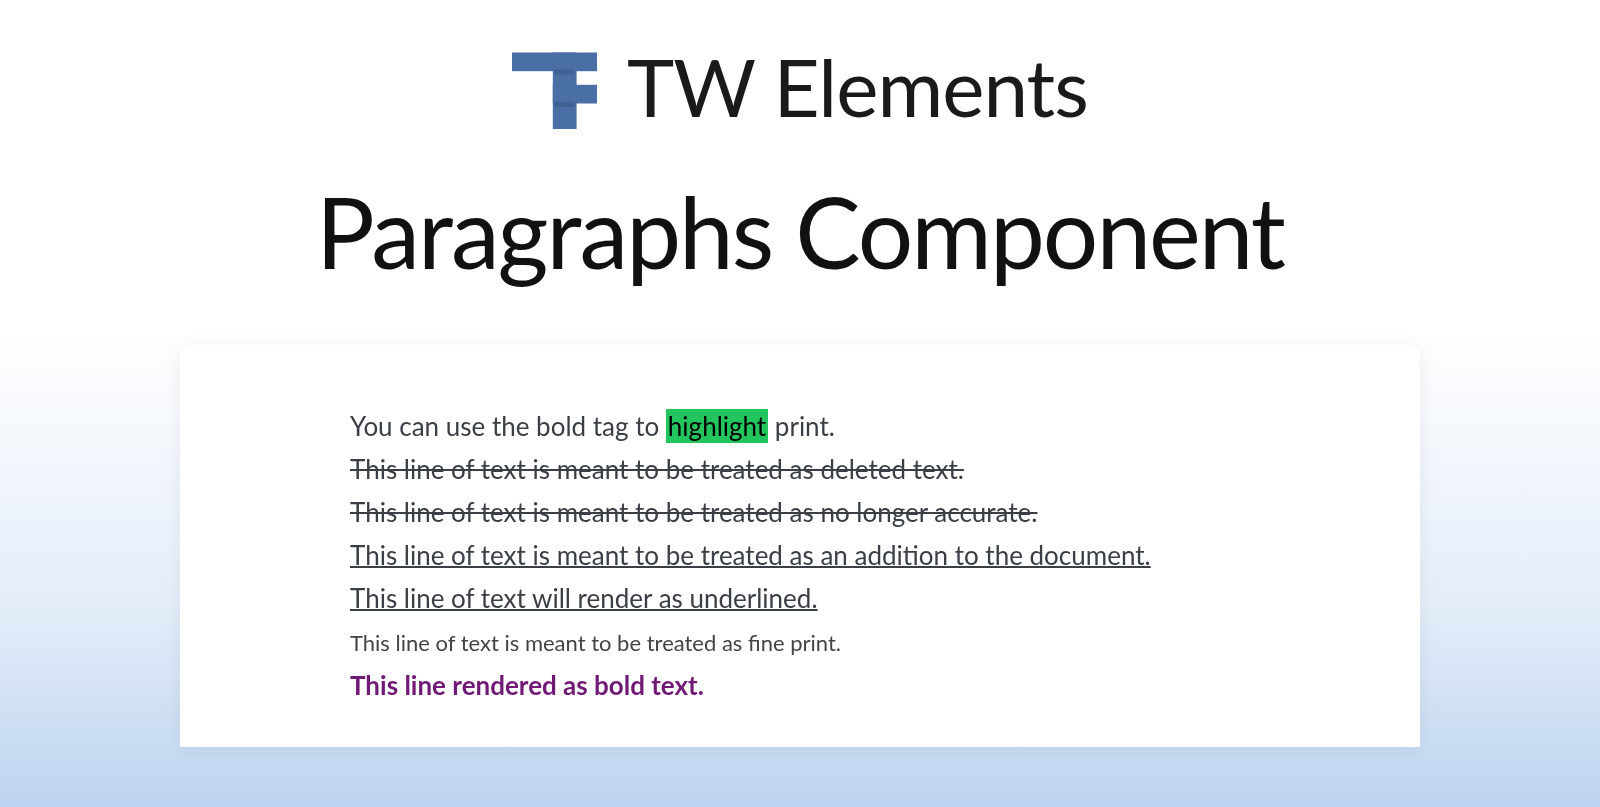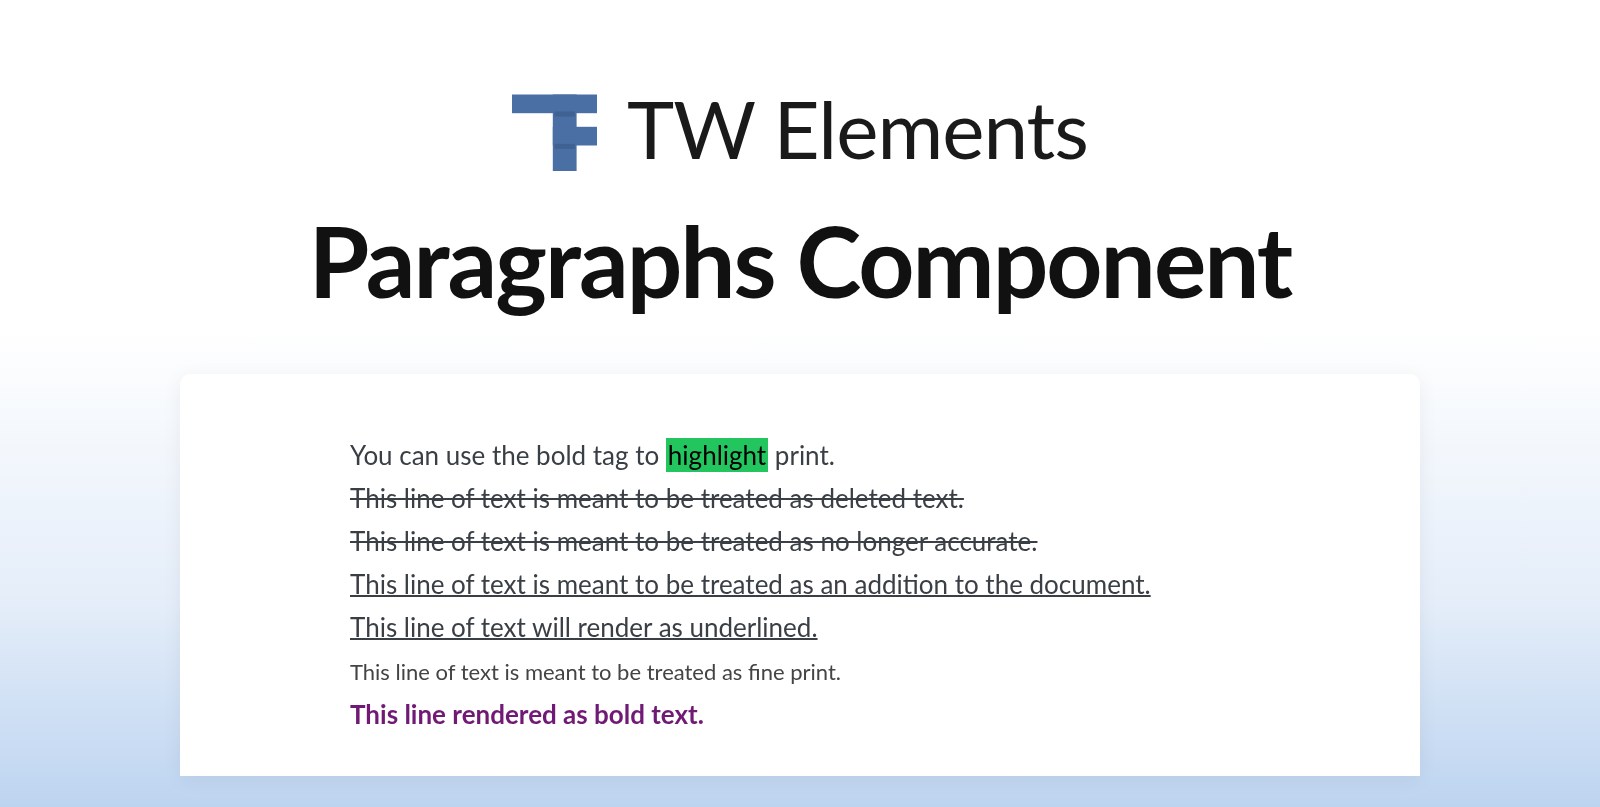--- a/index.html
+++ b/index.html
@@ -13,39 +13,39 @@
       height: 807px;
       background: linear-gradient(to bottom, #ffffff 0%, #ffffff 40%, #e4edf9 75%, #bdd4f0 100%);
       overflow: hidden;
       position: relative;
     }
     .header {
       display: flex;
       align-items: center;
       justify-content: center;
       gap: 30px;
-      padding-top: 80px;
+      padding-top: 38px;
     }
     .logo {
       width: 85px;
       height: 85px;
       position: relative;
     }
     .brand-name {
       font-size: 80px;
       font-weight: 400;
       color: #1a1a1a;
       letter-spacing: -1px;
     }
     .page-title {
       text-align: center;
       font-size: 98px;
-      font-weight: 700;
+      font-weight: 400;
       color: #111;
-      margin-top: 25px;
+      margin-top: 38px;
       letter-spacing: -2px;
     }
     .card {
       background: #ffffff;
       width: 1240px;
       margin: 55px auto 0 auto;
       border-radius: 10px 10px 0 0;
       box-shadow: 0 4px 20px rgba(0,0,0,0.06);
       padding: 60px 170px 40px 170px;
     }

